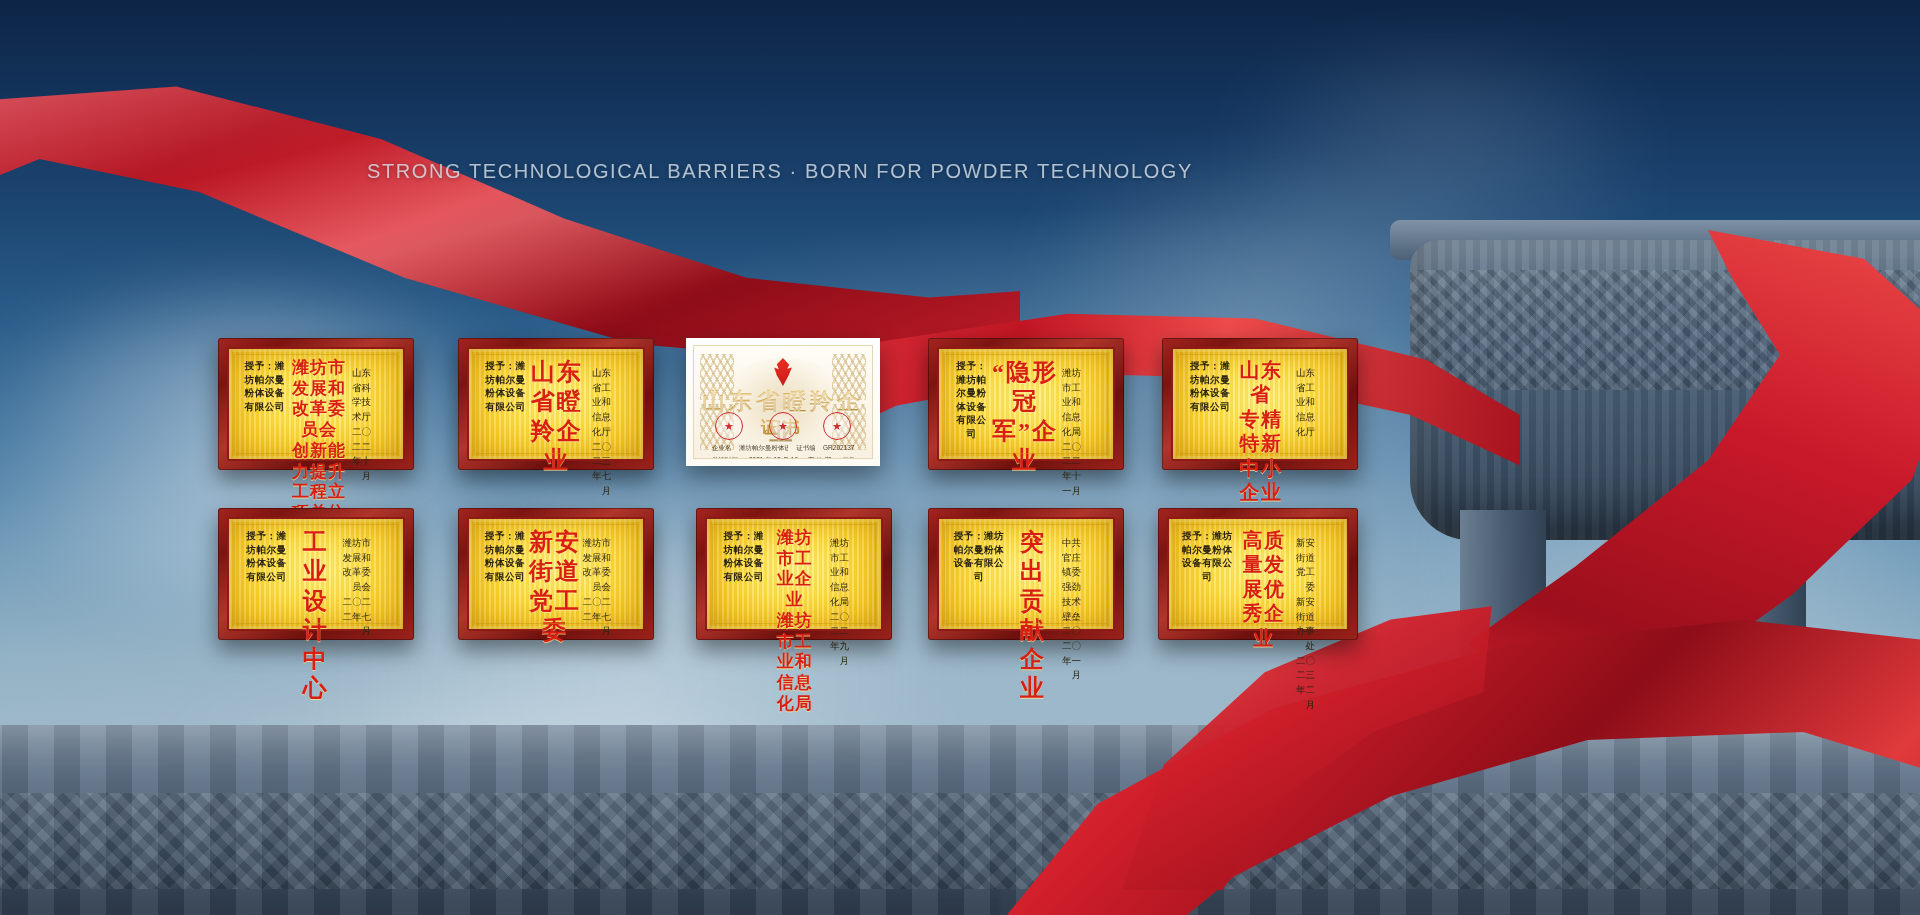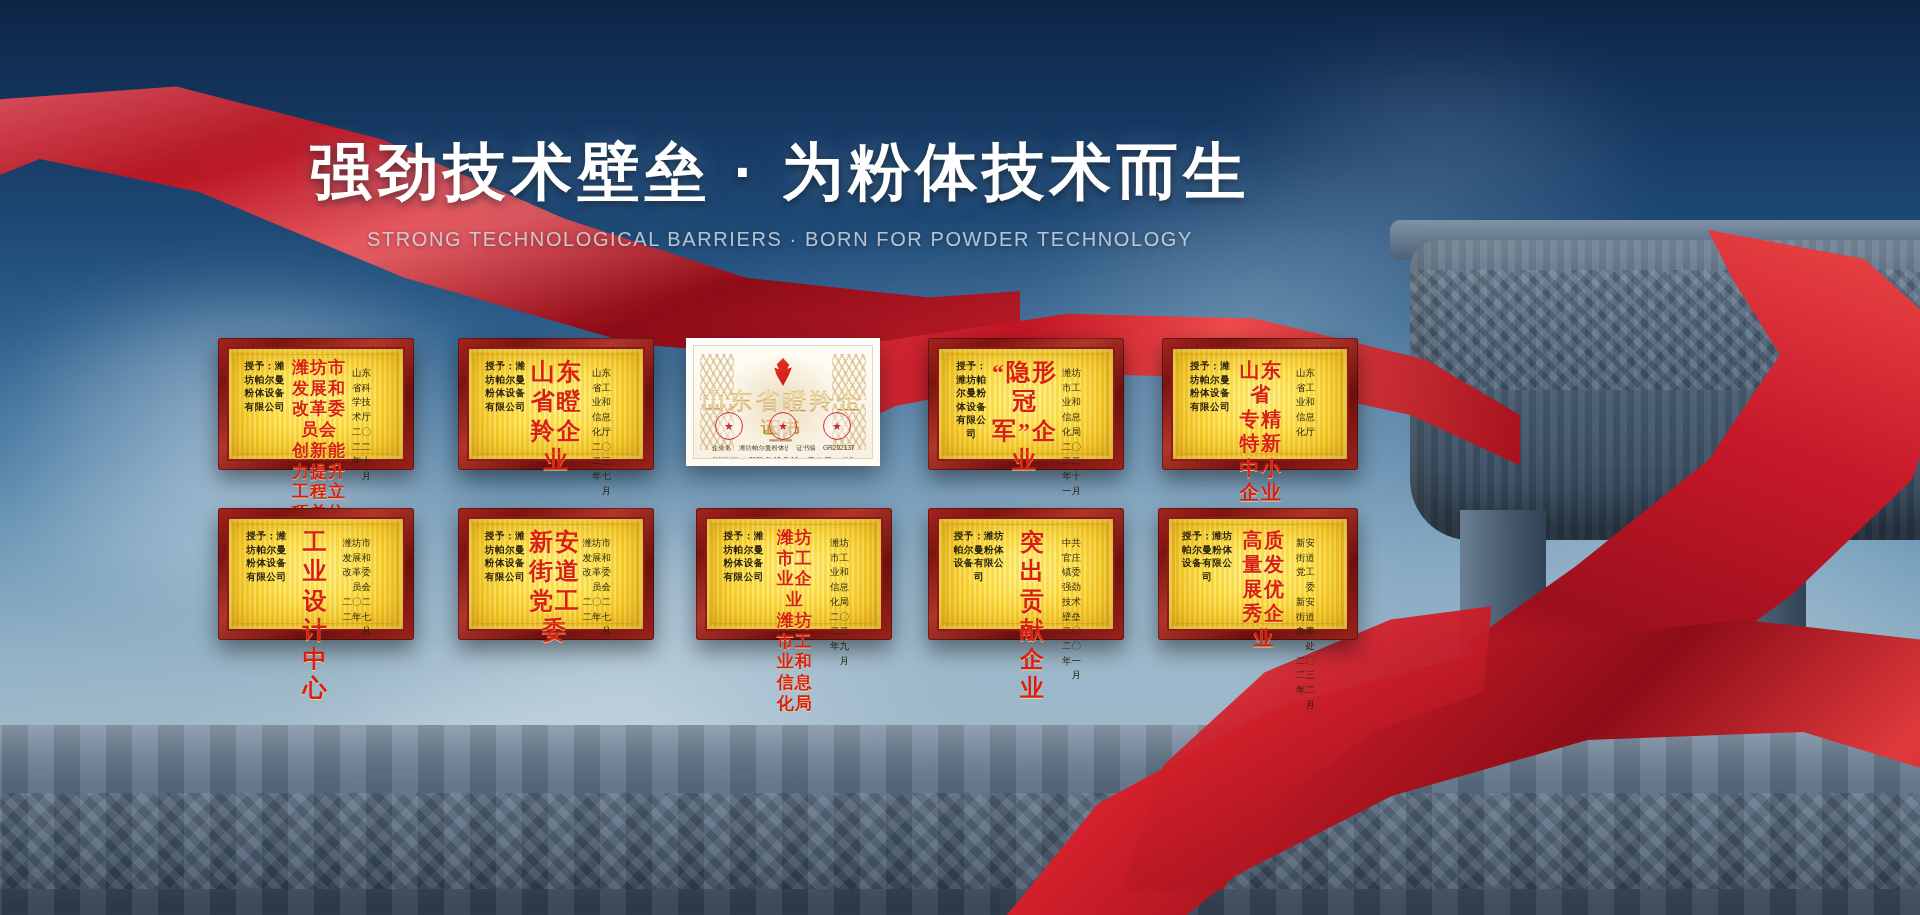--- a/index.html
+++ b/index.html
@@ -293,21 +293,20 @@
   </div>
 
   <div class="ribbon rb-left"></div>
   <div class="ribbon rb-left-sheen"></div>
   <div class="ribbon rb-mid"></div>
   <div class="ribbon rb-right"></div>
   <div class="ribbon rb-sweep"></div>
   <div class="ribbon rb-tail"></div>
 
   <div class="title-wrap">
-    <div class="main-title">强劲技术壁垒 · 为粉体技术而生</div>
     <div class="sub-title">STRONG TECHNOLOGICAL BARRIERS · BORN FOR POWDER TECHNOLOGY</div>
   </div>
 
   <div class="plaque-grid">
 
     <div class="plaque" style="left:218px;top:338px;width:196px;height:132px;">
       <div class="plaque-inner">
         <div class="pl-award">授予：潍坊帕尔曼粉体设备有限公司</div>
         <div class="pl-title sm">
           <div>潍坊市发展和改革委员会</div>

